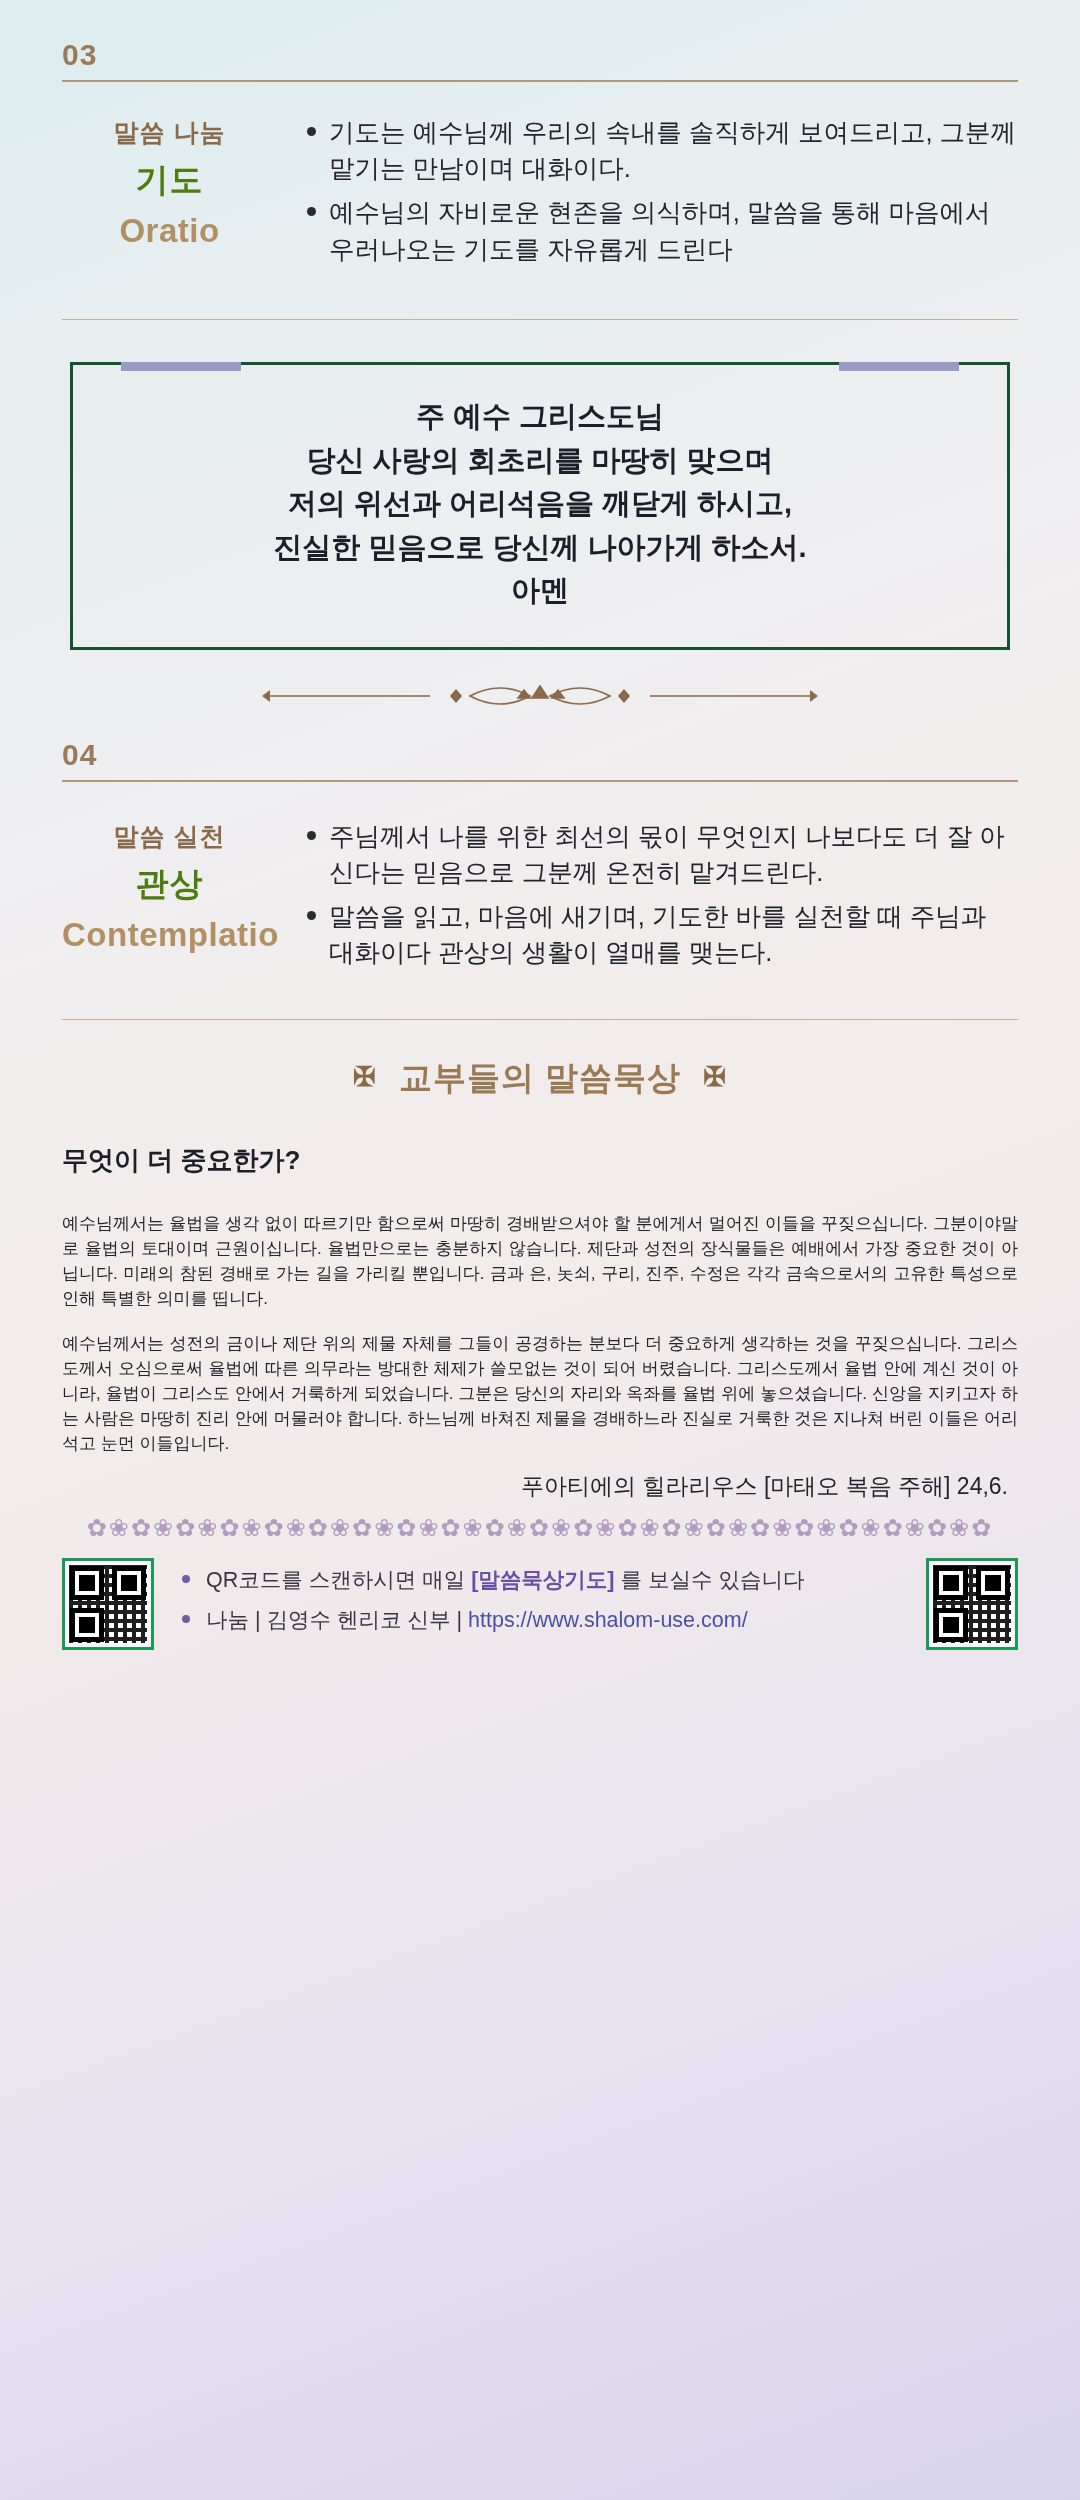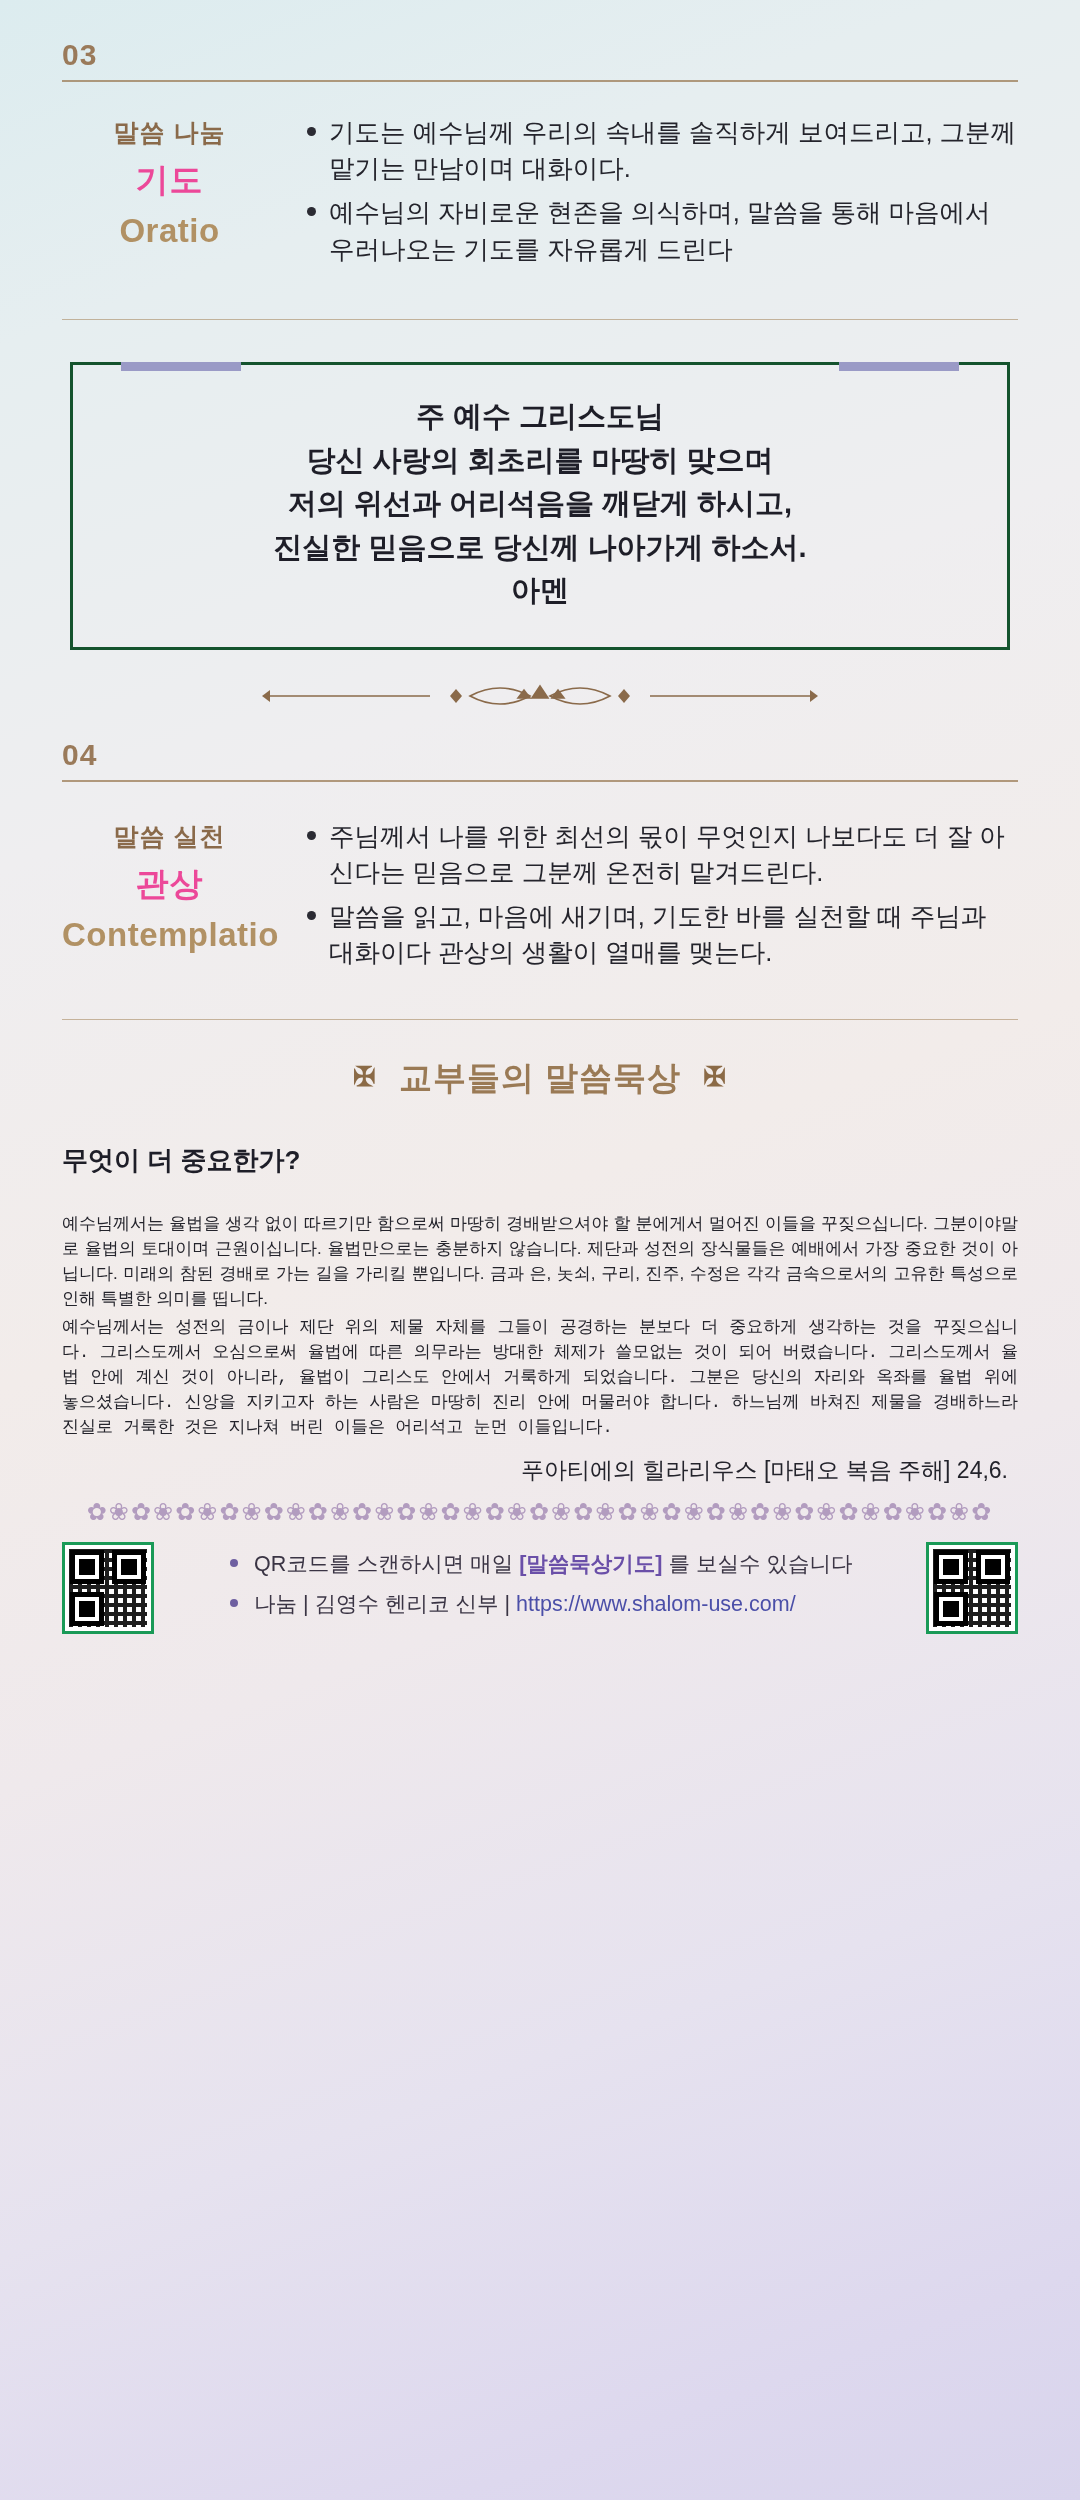--- a/index.html
+++ b/index.html
@@ -55,21 +55,21 @@
   }
   .lbl-sub {
     font-size: 25px;
     font-weight: bold;
     color: #8a6a4a;
     letter-spacing: 1px;
   }
   .lbl-main {
     font-size: 33px;
     font-weight: bold;
-    color: #ec4899;
+    color: #4d7c0f;
     margin-top: 9px;
     letter-spacing: 1px;
   }
   .lbl-latin {
     font-size: 33px;
     font-weight: bold;
     color: #b19164;
     margin-top: 9px;
     letter-spacing: .5px;
   }
@@ -155,21 +155,21 @@
     font-weight: bold;
     color: #1e1e28;
   }
   .body-text {
     font-size: 17px;
     line-height: 1.47;
     color: #23232b;
     text-align: justify;
   }
   .body-text p { margin: 0 0 0 0; }
-  .body-text p + p { margin-top: 4px; font-family: Liberation Mono, monospace; }
+  .body-text p + p { margin-top: 20px; }
   .attrib {
     text-align: right;
     font-size: 23px;
     color: #23232b;
     margin-top: 14px;
     padding-right: 10px;
   }
 
   
   .floral {
@@ -220,21 +220,20 @@
   .qr .pe.bl { bottom: 5px; left: 5px; }
   .qr .pe i {
     position: absolute;
     inset: 4px;
     background: #000;
     display: block;
   }
   .footer-mid {
     flex: 1;
     padding: 0 26px;
-    margin-left: 48px;
   }
   .footer-mid ul {
     margin: 0;
     padding: 0;
     list-style: none;
   }
   .footer-mid li {
     position: relative;
     padding-left: 26px;
     font-size: 21.5px;

